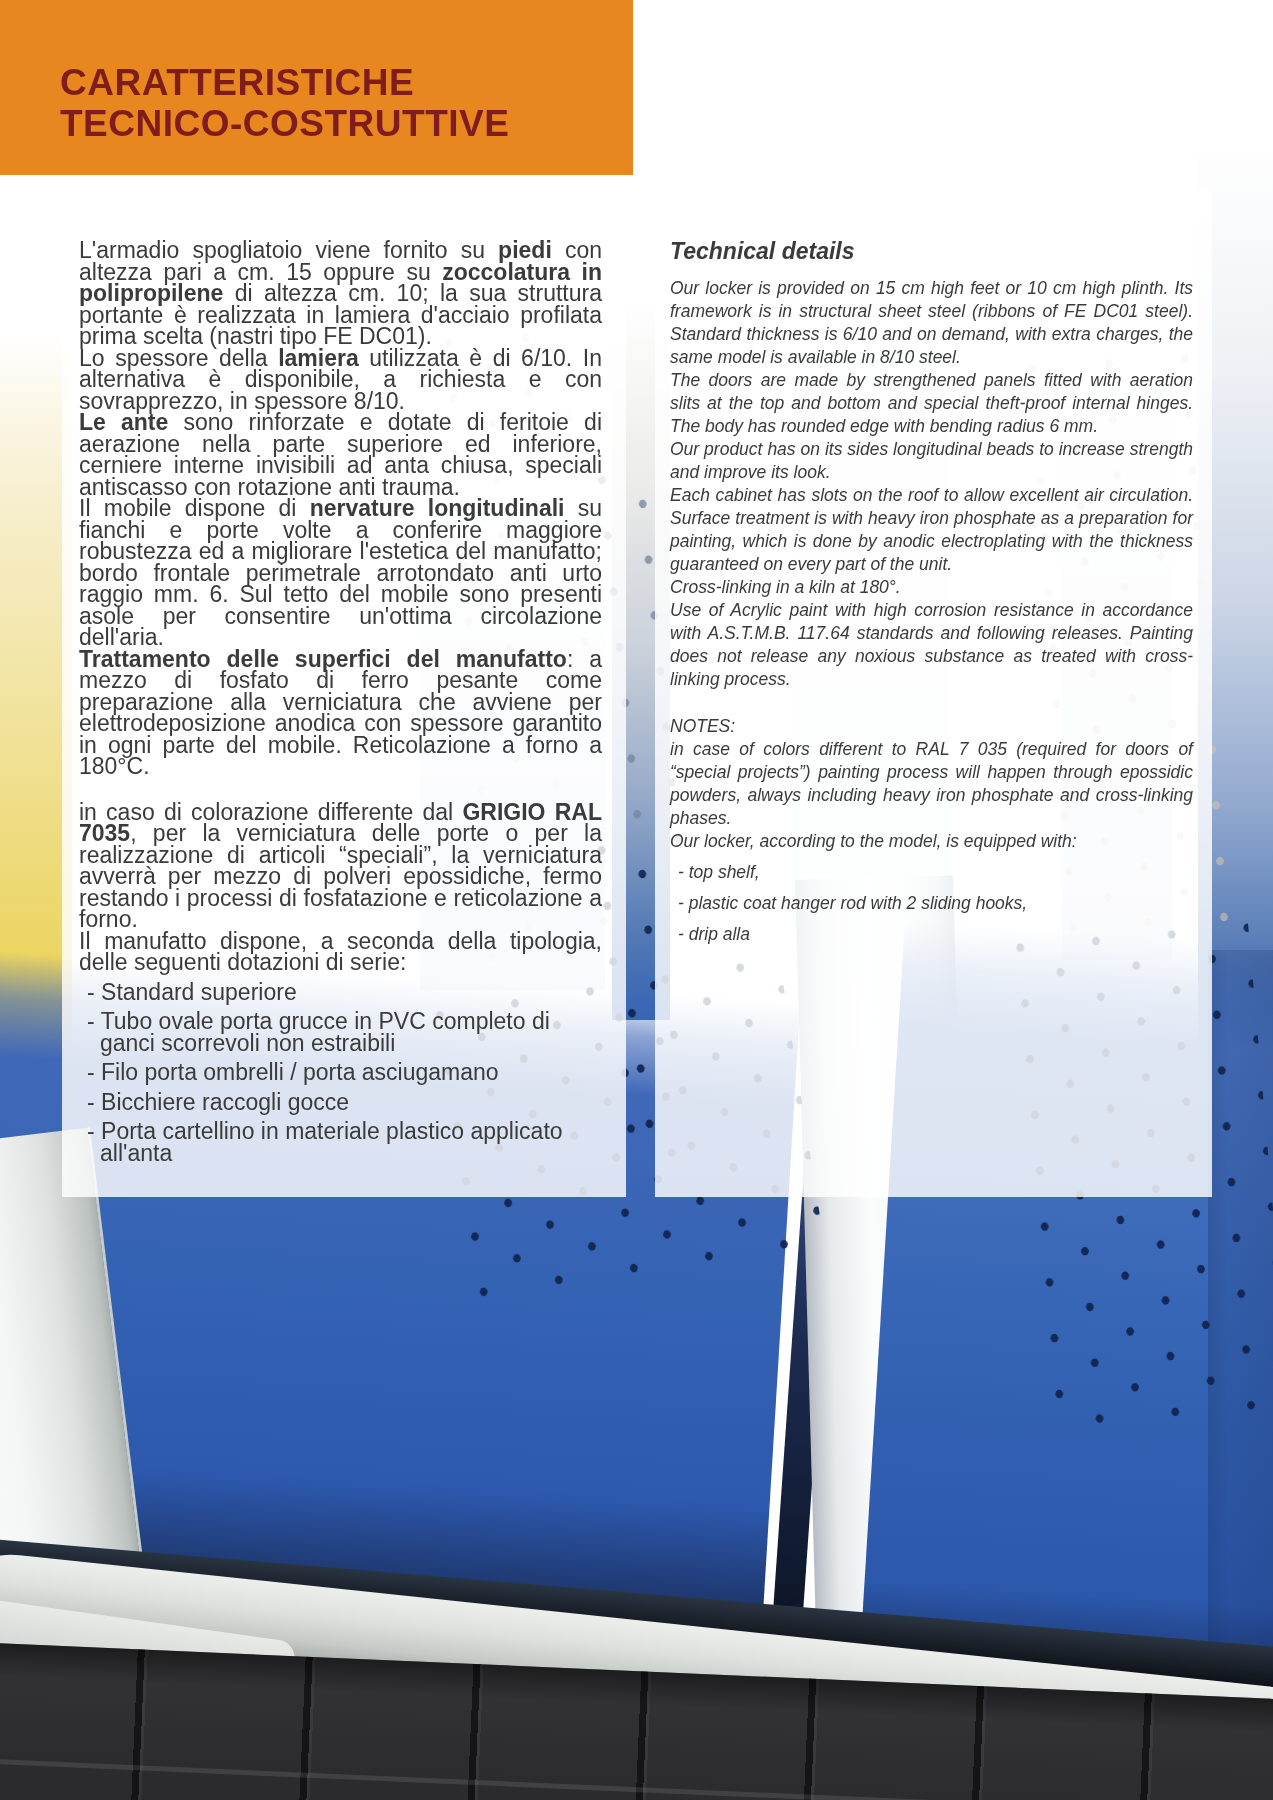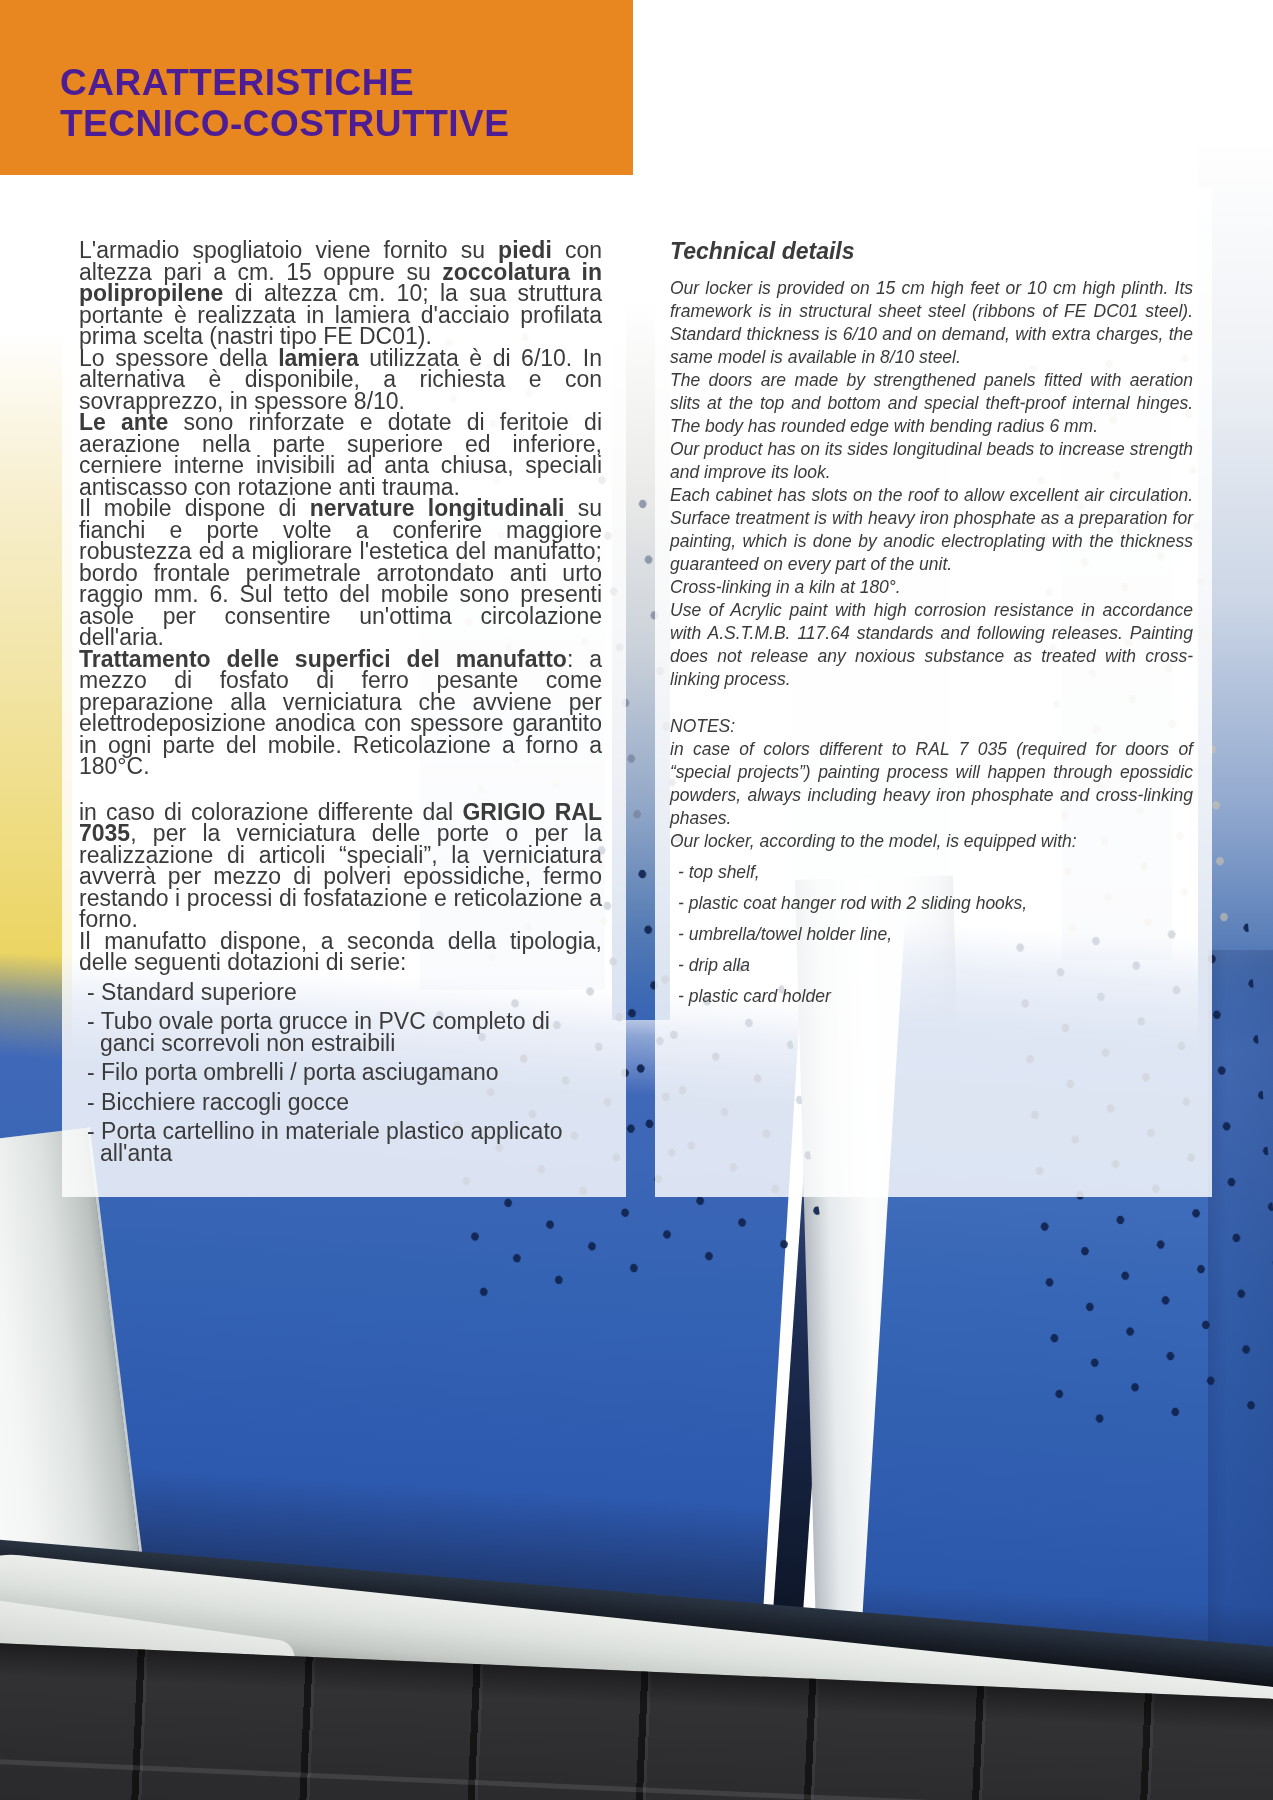--- a/index.html
+++ b/index.html
@@ -73,21 +73,21 @@
     radial-gradient(6px 7px at 44px 35px,#76829B 58%,rgba(118,130,155,0) 66%);}
   .dots-beige{background-image:
     radial-gradient(6px 7px at 6px 7px,#CFC5B0 58%,rgba(207,197,176,0) 66%),
     radial-gradient(6px 7px at 44px 35px,#CFC5B0 58%,rgba(207,197,176,0) 66%);}
   
   .textbox{position:absolute;background:rgba(255,255,255,.82);z-index:4;}
   .box-left{left:62px;top:188px;width:564px;height:1009px;}
   .box-right{left:655px;top:188px;width:557px;height:1009px;}
   
   .header{position:absolute;left:0;top:0;width:633px;height:175px;background:var(--accent-orange);z-index:7;}
-  .header h1{margin:0;position:absolute;left:60px;top:62px;color:#4c1d95;
+  .header h1{margin:0;position:absolute;left:60px;top:62px;color:#7f1d1d;
     font-size:37px;line-height:41px;font-weight:700;letter-spacing:.5px;}
   
   .col{position:absolute;z-index:6;text-align:justify;}
   .col-left{left:79px;top:240px;width:523px;font-size:23px;line-height:21.5px;}
   .col-right{left:670px;top:240px;width:523px;font-size:17.5px;line-height:23px;font-style:italic;}
   .blk-p{margin:0;}
   .blk-h{font-weight:700;font-size:23px;margin:0 0 14px 0;}
   .blk-gap{height:24px;}
   .blk-li{margin:8px;padding-left:13px;text-indent:-13px;text-align:left;}
   b{font-weight:700;}
@@ -159,18 +159,16 @@
       <div class="blk-p"><span>Our product has on its sides longitudinal beads to increase strength and improve its look.</span></div>
       <div class="blk-p"><span>Each cabinet has slots on the roof to allow excellent air circulation. Surface treatment is with heavy iron phosphate as a preparation for painting, which is done by anodic electroplating with the thickness guaranteed on every part of the unit.</span></div>
       <div class="blk-p"><span>Cross-linking in a kiln at 180°.</span></div>
       <div class="blk-p"><span>Use of Acrylic paint with high corrosion resistance in accordance with A.S.T.M.B. 117.64 standards and following releases. Painting does not release any noxious substance as treated with cross-linking process.</span></div>
       <div class="blk-gap"></div>
       <div class="blk-p"><span>NOTES:</span></div>
       <div class="blk-p"><span>in case of colors different to RAL 7 035 (required for doors of “special projects”) painting process will happen through epossidic powders, always including heavy iron phosphate and cross-linking phases.</span></div>
       <div class="blk-p"><span>Our locker, according to the model, is equipped with:</span></div>
       <div class="blk-li"><span>- top shelf,</span></div>
       <div class="blk-li"><span>- plastic coat hanger rod with 2 sliding hooks,</span></div>
-      <div class="blk-li"><span>- umbrella/towel holder line,</span></div>
       <div class="blk-li"><span>- drip alla</span></div>
-      <div class="blk-li"><span>- plastic card holder</span></div>
     </div>
 
 </div>
 
 </body></html>

